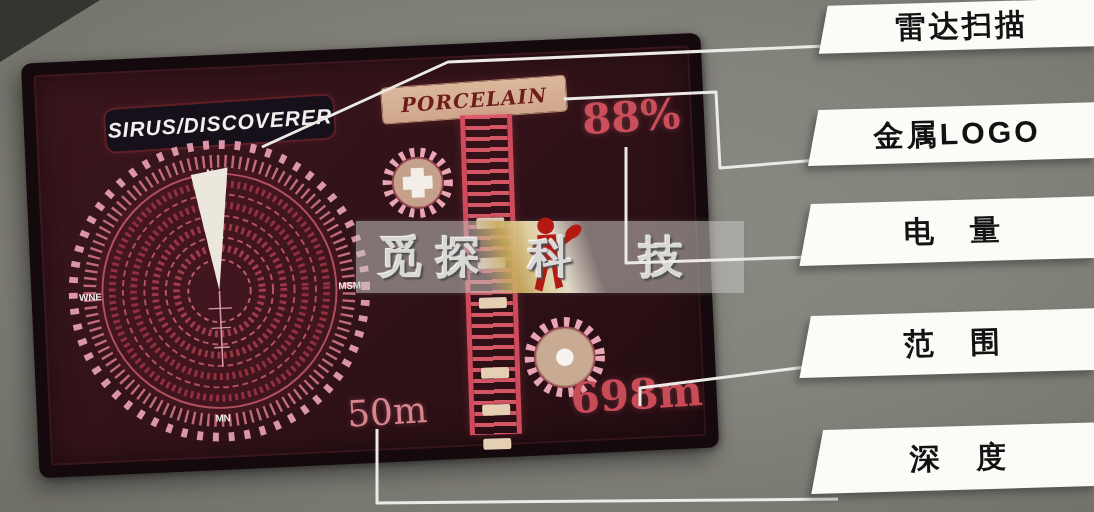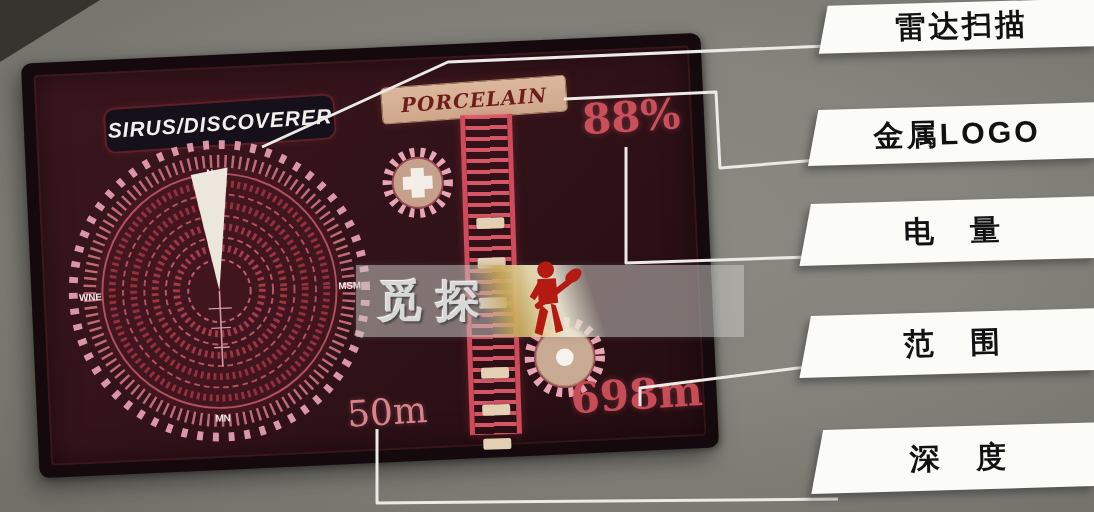--- a/index.html
+++ b/index.html
@@ -76,21 +76,21 @@
   .range-readout {
     position:absolute; left:522px; top:322px;
     font-family:"DejaVu Serif", serif; font-weight:bold; font-size:42px; color:#c84c58;
     text-shadow:0 0 6px rgba(210,90,100,.4); transform:rotate(-1deg);
   }
   
   .watermark {
     position:absolute; left:356px; top:221px; width:388px; height:72px;
     background:rgba(198,196,192,.55);
     box-shadow:0 0 6px rgba(120,120,118,.3);
-    display:flex; align-items:center;margin-top:44px;
+    display:flex; align-items:center;
   }
   .watermark .stripe {
     position:absolute; inset:0;
     background:linear-gradient(72deg, rgba(0,0,0,0) 33%, rgba(202,169,82,.85) 40%, rgba(234,217,168,.9) 47%, rgba(242,236,216,.85) 52%, rgba(0,0,0,0) 61%);
   }
   .wm-text {
     position:relative; font-size:44px; font-weight:bold; color:#d8d8d6;
     text-shadow:2px 2px 2px #4c4c4a, -1px -1px 1px #ffffff;
     letter-spacing:14px; font-family:"DejaVu Serif", serif;
   }
@@ -197,20 +197,21 @@
     <g fill="#b31a12">
       <circle cx="46" cy="13" r="10"></circle>
       <path d="M36,24 L58,23 L61,52 L38,55 Z"></path>
       <path d="M40,54 L33,88 L42,91 L49,62 Z"></path>
       <path d="M52,53 L58,88 L67,85 L58,55 Z"></path>
       <path d="M37,27 L27,45 L33,49 L44,33 Z"></path>
       <rect x="28" y="38" width="54" height="7" rx="3" transform="rotate(-38 55 41)"></rect>
       <ellipse cx="79" cy="20" rx="11" ry="7" transform="rotate(-38 79 20)"></ellipse>
     </g>
   </svg>
+  <span class="wm-text wm-right">科 技</span>
 </div>
 
 <svg class="callout-lines">
   <g fill="none" stroke="#eceae6" stroke-width="3" stroke-linejoin="round">
     <polyline points="262,147 448,62 826,46"></polyline>
     <polyline points="564,99 716,92 720,168 818,160"></polyline>
     <polyline points="626,147 626,263 810,257"></polyline>
     <polyline points="640,406 640,388 814,366"></polyline>
     <polyline points="377,429 377,503 838,499"></polyline>
   </g>

